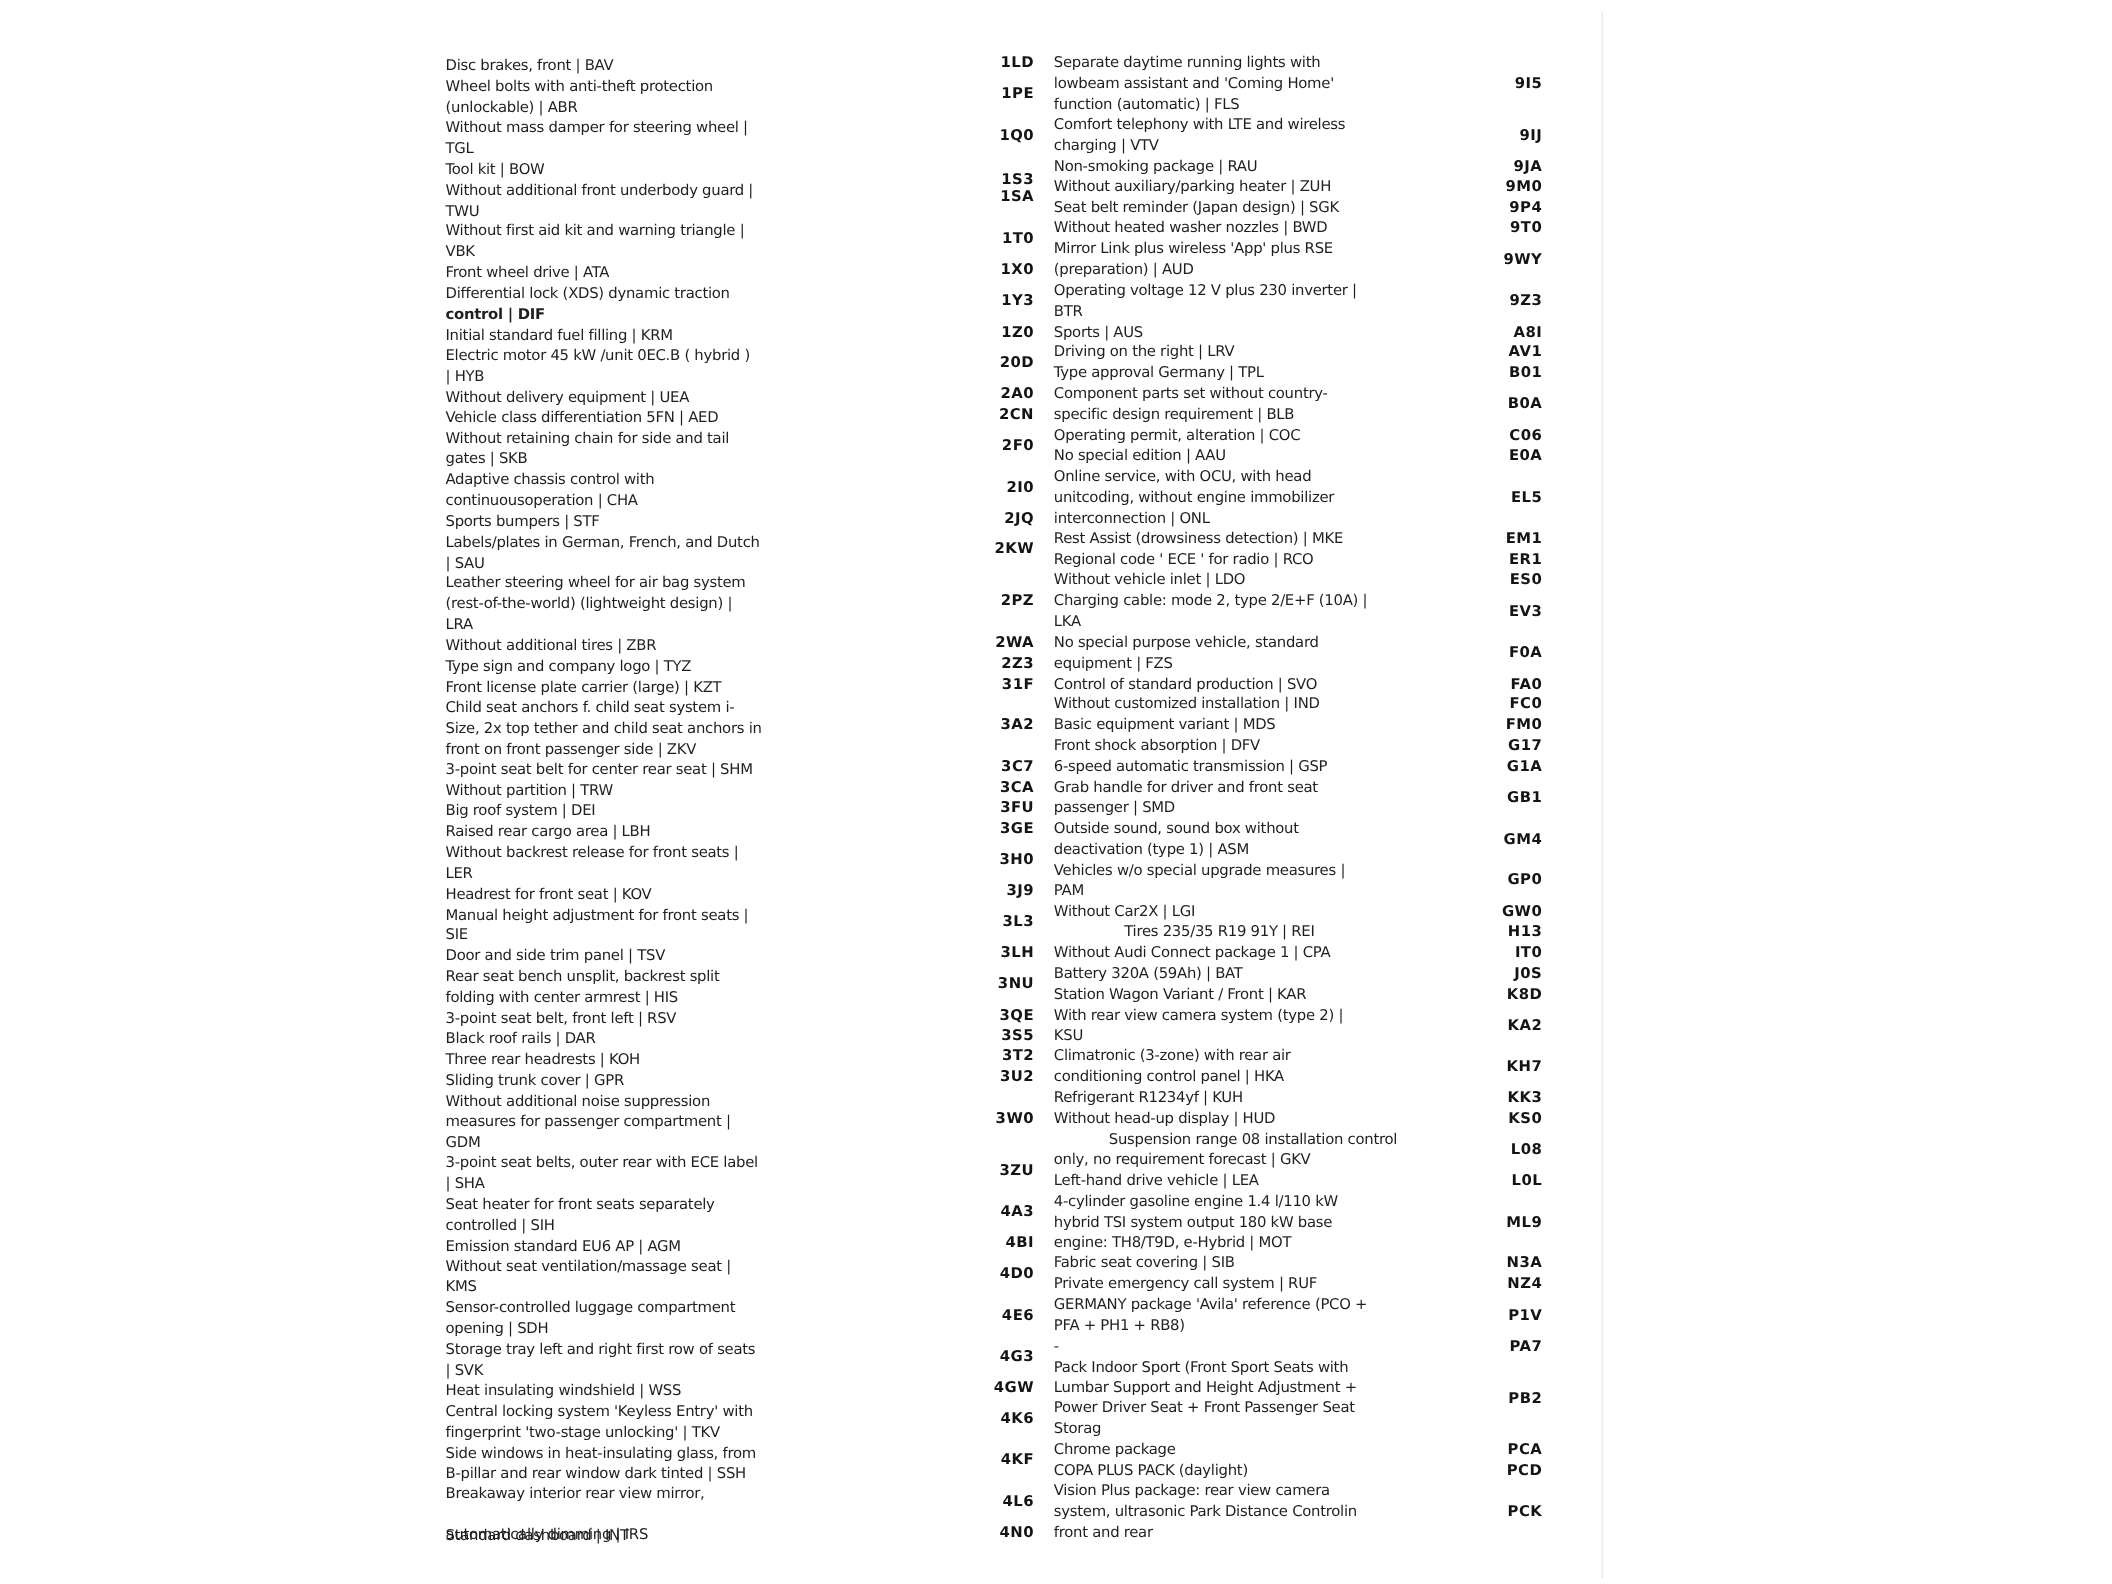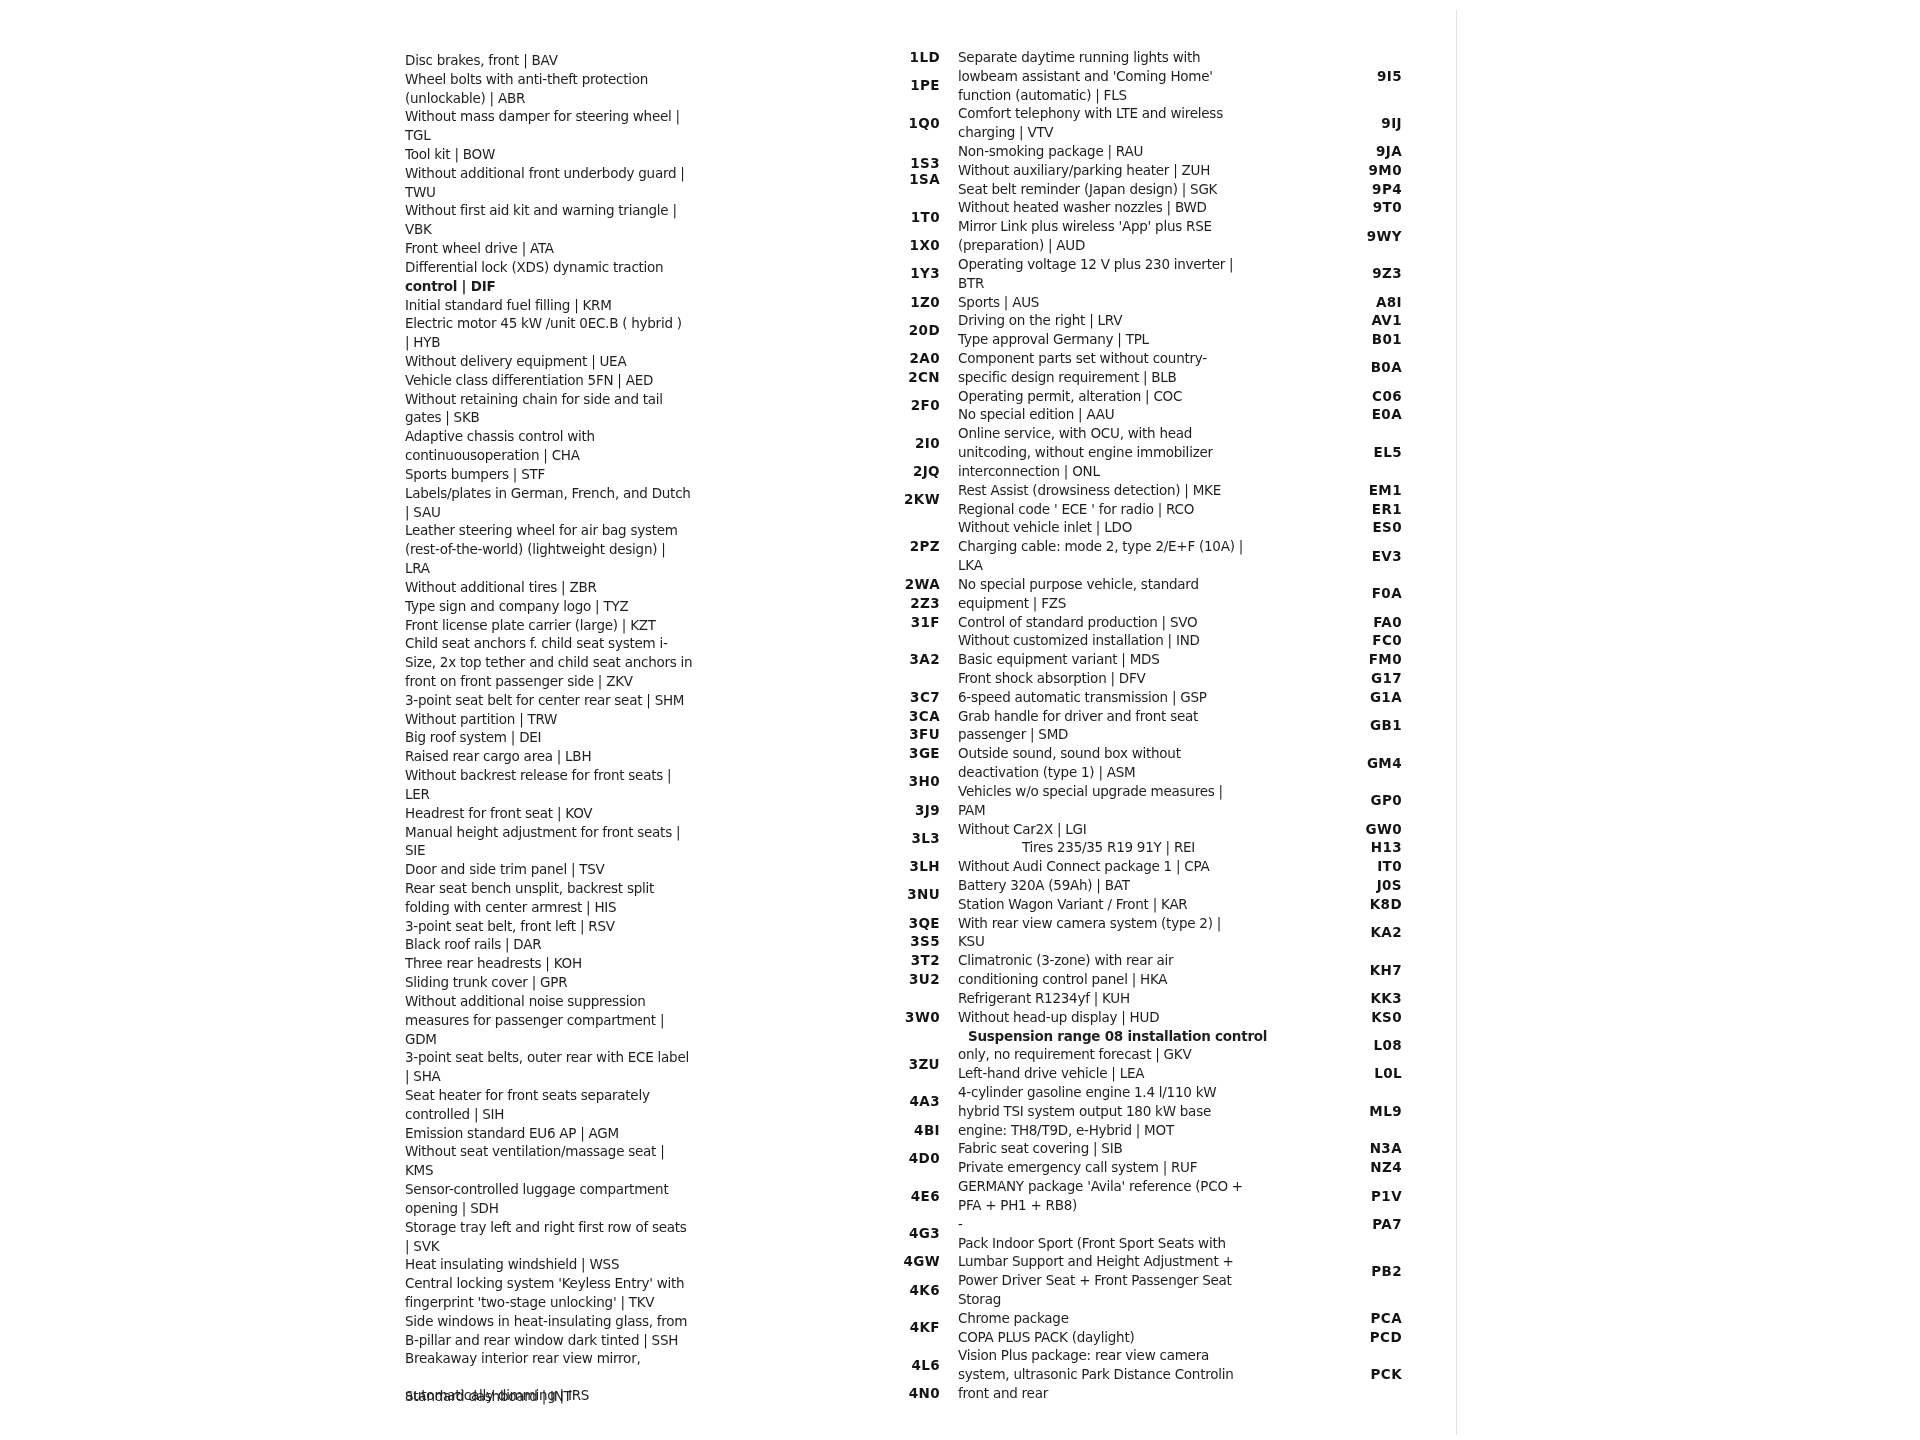--- a/index.html
+++ b/index.html
@@ -201,21 +201,21 @@
       <div class="line" style="left: 1010px; top: 838.34px; margin-left: 12px;">Tires 235/35 R19 91Y | REI</div>
       <div class="line" style="left: 958px; top: 857.16px;">Without Audi Connect package 1 | CPA</div>
       <div class="line" style="left: 958px; top: 875.98px;">Battery 320A (59Ah) | BAT</div>
       <div class="line" style="left: 958px; top: 894.8px;">Station Wagon Variant / Front | KAR</div>
       <div class="line" style="left: 958px; top: 913.62px;">With rear view camera system (type 2) |</div>
       <div class="line" style="left: 958px; top: 932.44px;">KSU</div>
       <div class="line" style="left: 958px; top: 951.26px;">Climatronic (3-zone) with rear air</div>
       <div class="line" style="left: 958px; top: 970.08px;">conditioning control panel | HKA</div>
       <div class="line" style="left: 958px; top: 988.9px;">Refrigerant R1234yf | KUH</div>
       <div class="line" style="left: 958px; top: 1007.72px;">Without head-up display | HUD</div>
-      <div class="line" style="left: 968px; top: 1026.54px; font-weight: bold;">Suspension range 08 installation control</div>
+      <div class="line" style="left: 1008px; top: 1026.54px;">Suspension range 08 installation control</div>
       <div class="line" style="left: 958px; top: 1045.36px;">only, no requirement forecast | GKV</div>
       <div class="line" style="left: 958px; top: 1064.18px;">Left-hand drive vehicle | LEA</div>
       <div class="line" style="left: 958px; top: 1083px;">4-cylinder gasoline engine 1.4 l/110 kW</div>
       <div class="line" style="left: 958px; top: 1101.82px;">hybrid TSI system output 180 kW base</div>
       <div class="line" style="left: 958px; top: 1120.64px;">engine: TH8/T9D, e-Hybrid | MOT</div>
       <div class="line" style="left: 958px; top: 1139.46px;">Fabric seat covering | SIB</div>
       <div class="line" style="left: 958px; top: 1158.28px;">Private emergency call system | RUF</div>
       <div class="line" style="left: 958px; top: 1177.1px;">GERMANY package 'Avila' reference (PCO +</div>
       <div class="line" style="left: 958px; top: 1195.92px;">PFA + PH1 + RB8)</div>
       <div class="line" style="left: 958px; top: 1214.74px;">-</div>

